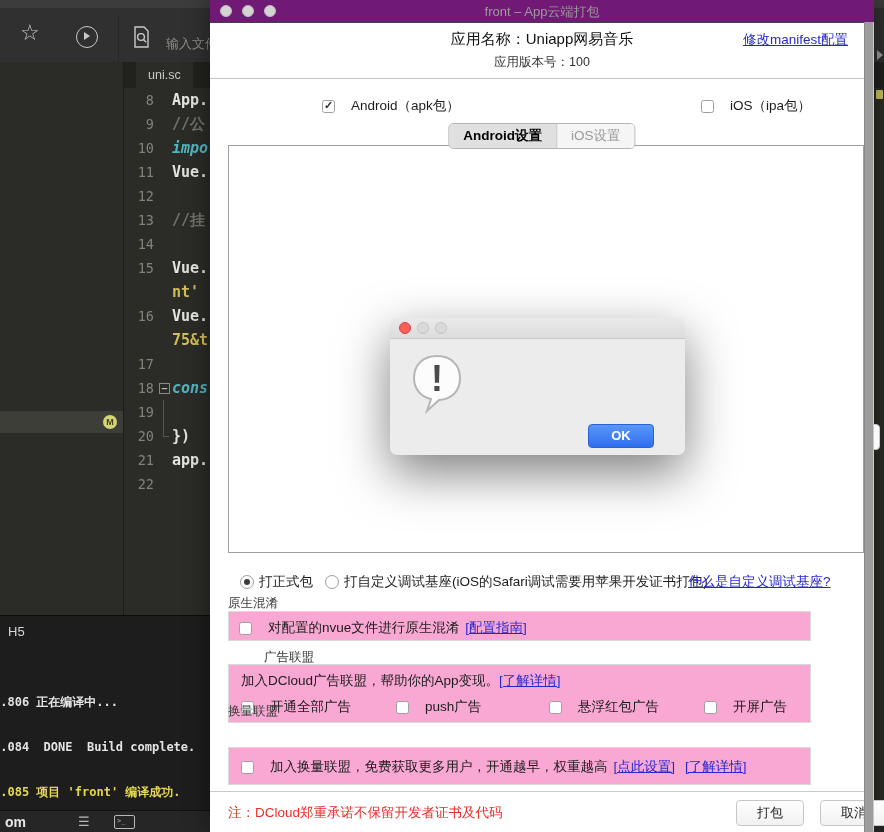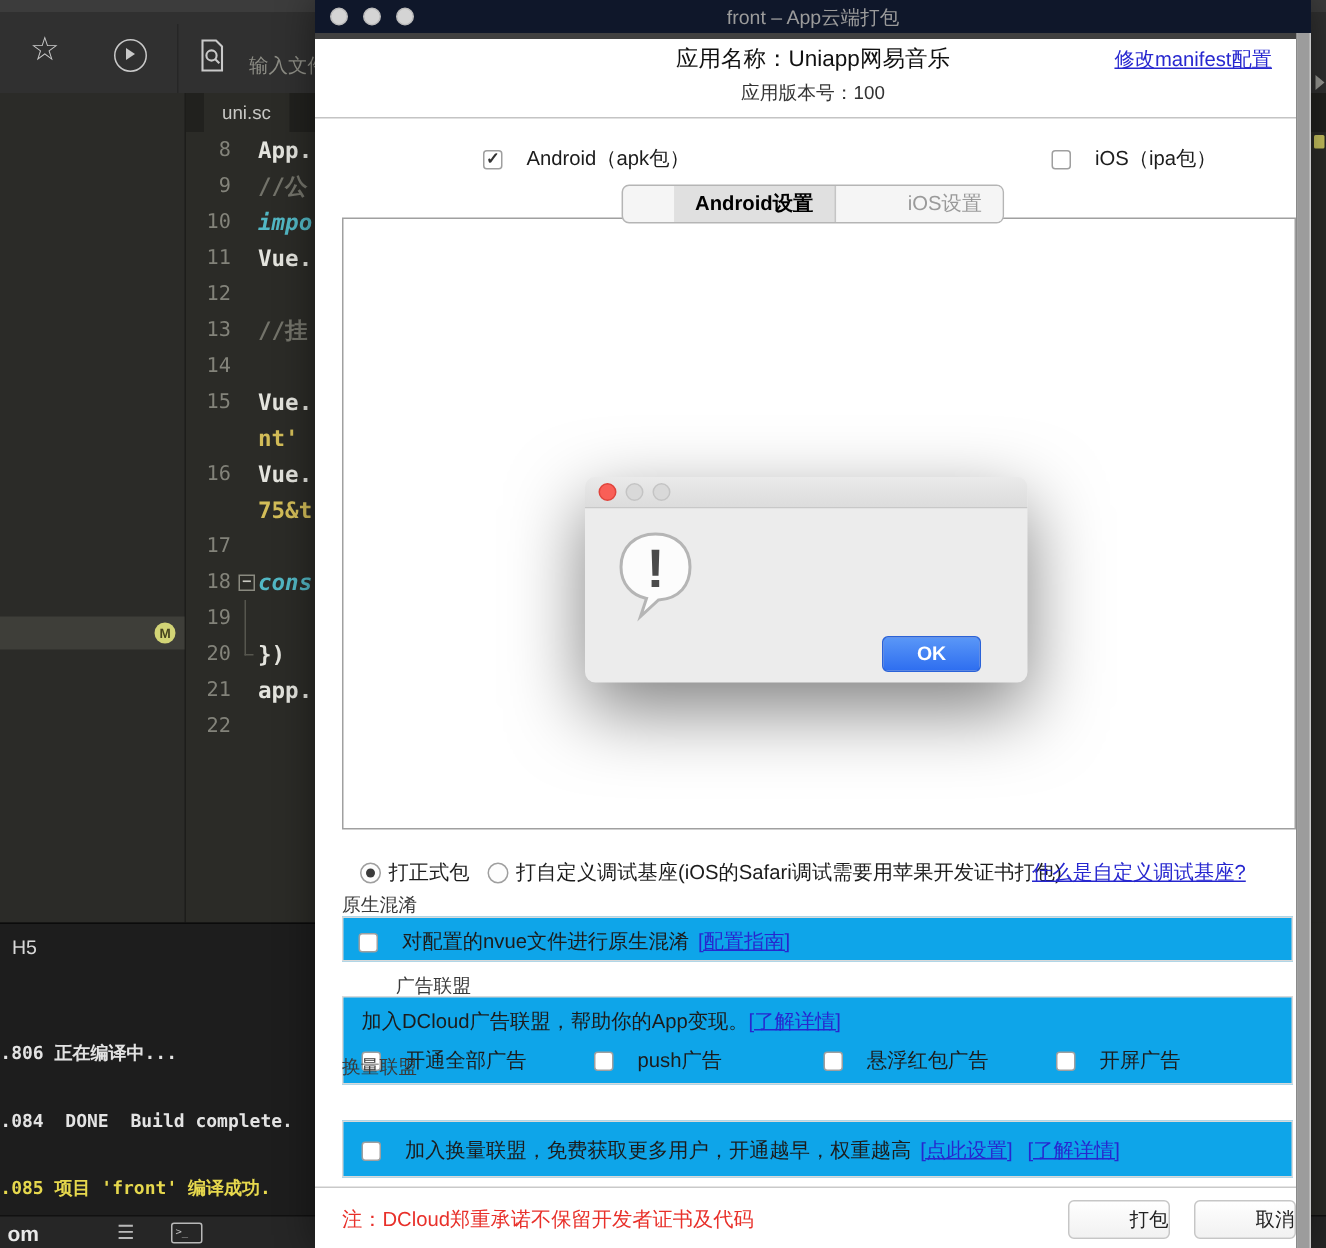--- a/index.html
+++ b/index.html
@@ -59,21 +59,21 @@
            color:#b8b8b8;font-family:"DejaVu Sans Mono",monospace;font-size:7px;line-height:11px;padding-left:2px;}
   .sb-term:before{content:">_";}
 
   .edge-arrow{position:absolute;left:877px;top:50px;width:0;height:0;
     border-top:5px solid transparent;border-bottom:5px solid transparent;border-left:6px solid #9a9a95;}
   .edge-mark{position:absolute;left:876px;top:90px;width:7px;height:9px;background:#c9c45f;border-radius:1px;}
 
   
   .dlg{position:absolute;left:210px;top:0;width:664px;height:832px;background:#fff;
        box-shadow:0 0 24px rgba(0,0,0,0.45);}
-  .dlg-titlebar{position:absolute;left:0;top:0;right:0;height:22px;background:#0f172a;border-bottom:4px solid #404040;}
+  .dlg-titlebar{position:absolute;left:0;top:0;right:0;height:22px;background:#701a75;border-bottom:1px solid #404040;}
   .dlg-title{position:absolute;left:0;right:0;top:3px;text-align:center;color:#9b9b9b;font-size:13px;}
   .light{position:absolute;top:5px;width:12px;height:12px;border-radius:50%;background:#d4d4d4;border:1px solid #bcbcbc;box-sizing:border-box;}
   .l1{left:10px;} .l2{left:32px;} .l3{left:54px;}
 
   .app-name{position:absolute;left:0;right:0;top:30px;text-align:center;font-size:15px;color:#111;font-weight:500;}
   .manifest-link{position:absolute;right:26px;top:31px;text-align:center;}
   .version{position:absolute;left:0;right:0;top:54px;text-align:center;font-size:12.5px;color:#333;}
   .hdr-divider{position:absolute;left:0;right:0;top:78px;border-top:1px solid #c4c4c4;}
   .bot-divider{position:absolute;left:0;right:0;top:791px;border-top:1px solid #c9c9c9;}
 
@@ -83,38 +83,38 @@
   .cb{display:inline-block;width:13px;height:13px;background:#fff;border:1px solid #9f9f9f;border-radius:2.5px;
       margin-right:6px;position:relative;box-sizing:border-box;}
   .cb.checked:before{content:"✓";position:absolute;left:1px;top:-2px;font-size:11px;font-weight:bold;color:#333;}
   .rd{display:inline-block;width:14px;height:14px;background:#fdfdfd;border:1px solid #9f9f9f;border-radius:50%;
       margin-right:5px;position:relative;box-sizing:border-box;}
   .rd.sel:before{content:"";position:absolute;left:3px;top:3px;width:6px;height:6px;border-radius:50%;background:#3b3b3b;}
   .rad-item{position:absolute;display:flex;align-items:center;font-size:13.5px;color:#1c1c1c;white-space:nowrap;}
 
   .tabs{position:absolute;left:50%;transform:translateX(-50%);top:123px;display:flex;border:1px solid #b5b5b5;
         border-radius:5px;overflow:hidden;z-index:3;background:#f5f5f5;}
-  .tab{padding:3px 14px;font-size:13.5px;color:#9a9a9a;background:#f5f5f5;cursor:pointer;margin-left:34px;}
+  .tab{padding:3px 14px;font-size:13.5px;color:#9a9a9a;background:#f5f5f5;cursor:pointer;}
   .tab.active{background:#e0e0e0;color:#000;font-weight:bold;border-right:1px solid #c5c5c5;}
 
   .group-box{position:absolute;left:18px;top:145px;width:634px;height:406px;border:1px solid #a0a0a0;background:#fff;z-index:1;}
 
   .fld-label{position:absolute;font-size:13.5px;color:#111;white-space:nowrap;}
   .ra{left:0;width:100px;text-align:right;}
   .inp{position:absolute;height:22px;box-sizing:border-box;border:1px solid #bdbdbd;background:#fff;
        font-size:13px;color:#111;line-height:20px;padding:0 4px;}
   .inp.disabled{background:#e9e9e9;border-color:#cfcfcf;}
   .val-hl{background:#d6d6d6;padding:0 1px;}
 
   .btn{position:absolute;box-sizing:border-box;border:1px solid #c6c6c6;border-radius:4px;
-       background:linear-gradient(#ffffff,#f1f1f1);font-size:13px;color:#222;text-align:right;cursor:pointer;}
+       background:linear-gradient(#ffffff,#f1f1f1);font-size:13px;color:#222;text-align:center;cursor:pointer;margin-left:24px;}
   .btn.disabled{color:#ababab;background:#fafafa;}
 
   .sec-title{position:absolute;left:18px;font-size:12.5px;color:#3a3a3a;}
-  .sec-box{position:absolute;left:18px;width:634px;background:#0ea5e9;border:1px solid #d9d9d9;box-sizing:border-box;}
+  .sec-box{position:absolute;left:18px;width:583px;background:#f9a8d4;border:1px solid #d9d9d9;box-sizing:border-box;}
   .sec-row{position:absolute;display:flex;align-items:center;font-size:13.5px;color:#1c1c1c;white-space:nowrap;}
 
   .note{position:absolute;left:18px;top:804px;font-size:13.5px;color:#e8302a;}
 
   .dlg-scroll{position:absolute;right:0;top:22px;bottom:0;width:9px;background:#c9c9c9;border-left:1px solid #8a8a8a;}
   .dlg-thumb{position:absolute;left:0;top:0;width:8px;height:100%;background:#9c9c9c;}
 
   
   .modal{position:absolute;left:390px;top:318px;width:295px;height:137px;background:#ececec;border-radius:7px;
          box-shadow:0 18px 50px rgba(0,0,0,0.5);z-index:20;}

